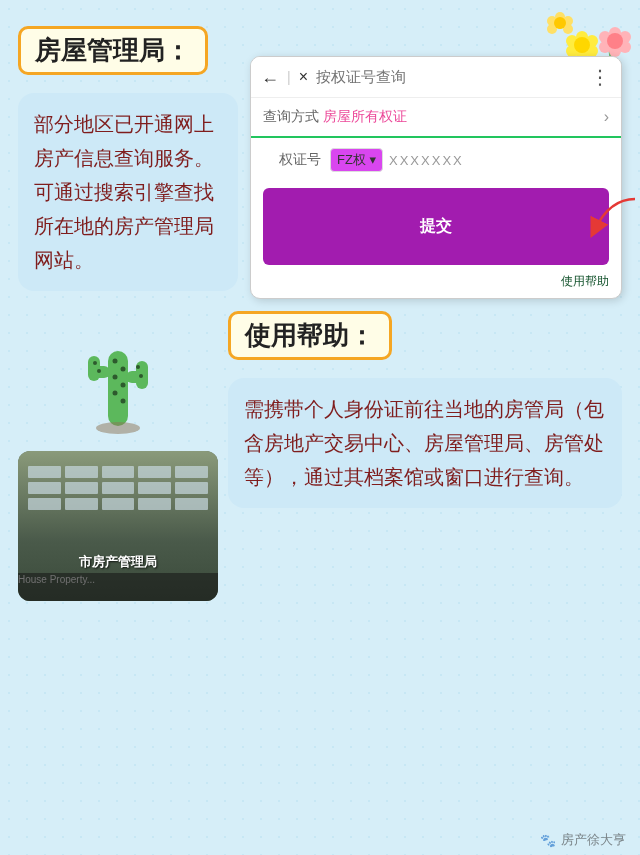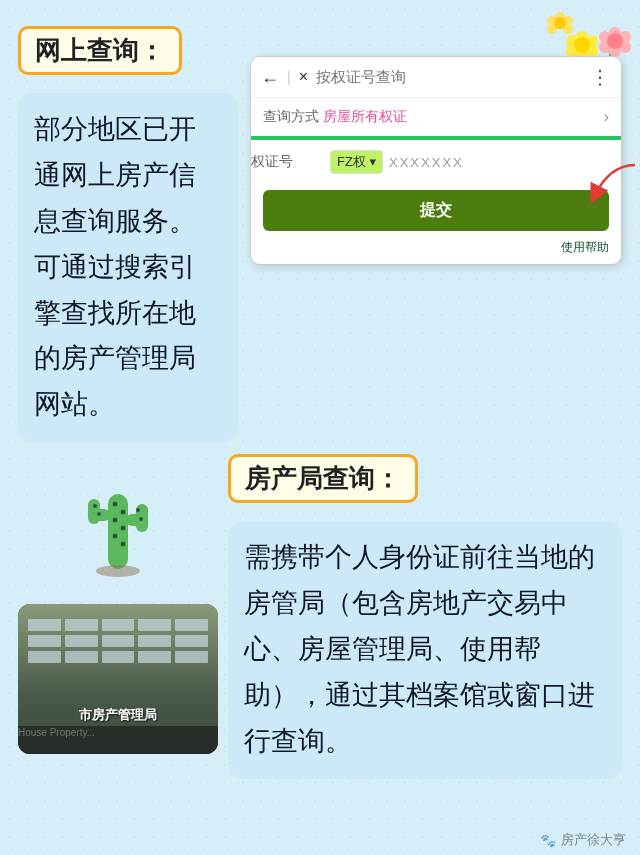--- a/index.html
+++ b/index.html
@@ -40,23 +40,23 @@
       font-weight: bold;
       color: #222;
       margin-bottom: 10px;
     }
 
     
     .text-box {
       background: #cde9f7;
       border-radius: 16px;
       padding: 14px 16px;
-      font-size: 27px;
+      font-size: 20px;
       line-height: 1.7;
-      color: #0f172a;
+      color: #7f1d1d;
     }
 
     
     .top-section {
       display: flex;
       gap: 12px;
       margin-bottom: 12px;
       margin-top: 8px;
     }
 
@@ -110,21 +110,21 @@
     .phone-header-dots {
       font-size: 20px;
       color: #555;
       letter-spacing: 1px;
     }
 
     .phone-row {
       display: flex;
       align-items: center;
       padding: 10px 12px;
-      border-bottom: 4px solid #22c55e;
+      border-bottom: 2px solid #22c55e;
       font-size: 14px;
     }
 
     .phone-row-label {
       color: #666;
       width: 60px;
       flex-shrink: 0;
     }
 
     .phone-row-value {
@@ -133,58 +133,57 @@
     }
 
     .phone-row-arrow {
       color: #999;
       font-size: 16px;
     }
 
     .phone-cert-row {
       display: flex;
       align-items: center;
-      padding: 10px 0;
+      padding: 10px 28px;
       gap: 6px;
       font-size: 14px;
       position: relative;
     }
 
     .cert-label {
       color: #666;
       width: 45px;
     }
 
     .cert-select {
-      background: #bef264;
+      background: #d946ef;
       border: 1px solid #ddd;
       border-radius: 4px;
       padding: 2px 6px;
       font-size: 13px;
       color: #333;
       display: flex;
       align-items: center;
       gap: 2px;
-      margin-left: 28px;
     }
 
     .cert-input {
       color: #999;
       font-size: 13px;
       letter-spacing: 2px;
     }
 
     .submit-btn {
-      background: #4d7c0f;
+      background: #a21caf;
       color: #fff;
       border: none;
       border-radius: 6px;
       width: calc(100% - 24px);
       margin: 6px 12px;
-      padding: 10px 0;
+      padding: 28px 0;
       font-size: 16px;
       text-align: center;
       font-weight: bold;
     }
 
     .help-link {
       text-align: right;
       padding: 2px 12px 8px;
       font-size: 12px;
       color: #14532d;
@@ -194,21 +193,20 @@
     .bottom-section {
       display: flex;
       gap: 10px;
       margin-top: 10px;
     }
 
     .bottom-left {
       flex: 0 0 200px;
       display: flex;
       flex-direction: column;
-      gap: 10px;
     }
 
     .bottom-right {
       flex: 1;
     }
 
     
     .cactus-container {
       display: flex;
       justify-content: center;
@@ -331,21 +329,21 @@
   <circle cx="42" cy="34" r="5" fill="#ffe066"></circle>
   <circle cx="42" cy="26" r="5" fill="#ffe066"></circle>
   <circle cx="50" cy="28" r="6" fill="#ffc800"></circle>
 </svg>
 
 <div class="content">
 
   <div class="top-section">
     <div class="top-left">
       <div class="section-heading-row">
-        <div class="section-title">网上查询：</div>
+        <div class="section-title">房屋管理局：</div>
       </div>
       <div class="text-box">部分地区已开通网上房产信息查询服务。可通过搜索引擎查找所在地的房产管理局网站。</div>
     </div>
 
     <div class="top-right">
       <div style="width:100%; position:relative;">
         <div class="phone-screen">
 
           <div class="phone-header">
             <span class="phone-header-arrow">←</span>
@@ -434,23 +432,23 @@
             <div class="window"></div>
         </div>
         <div class="building-text">市房产管理局</div>
         <div class="building-en">House Property...</div>
         <div style="background:rgba(20,20,20,0.55);width:100%;height:28px;position:absolute;bottom:0;"></div>
       </div>
     </div>
 
     <div class="bottom-right">
       <div class="section-heading-row">
-        <div class="section-title">房产局查询：</div>
+        <div class="section-title">使用帮助：</div>
       </div>
-      <div class="text-box">需携带个人身份证前往当地的房管局（包含房地产交易中心、房屋管理局、使用帮助），通过其档案馆或窗口进行查询。</div>
+      <div class="text-box">需携带个人身份证前往当地的房管局（包含房地产交易中心、房屋管理局、房管处等），通过其档案馆或窗口进行查询。</div>
     </div>
   </div>
 </div>
 
 <div class="watermark">
   <span>🐾</span>
   <span>房产徐大亨</span>
 </div>
 
 </body></html>

